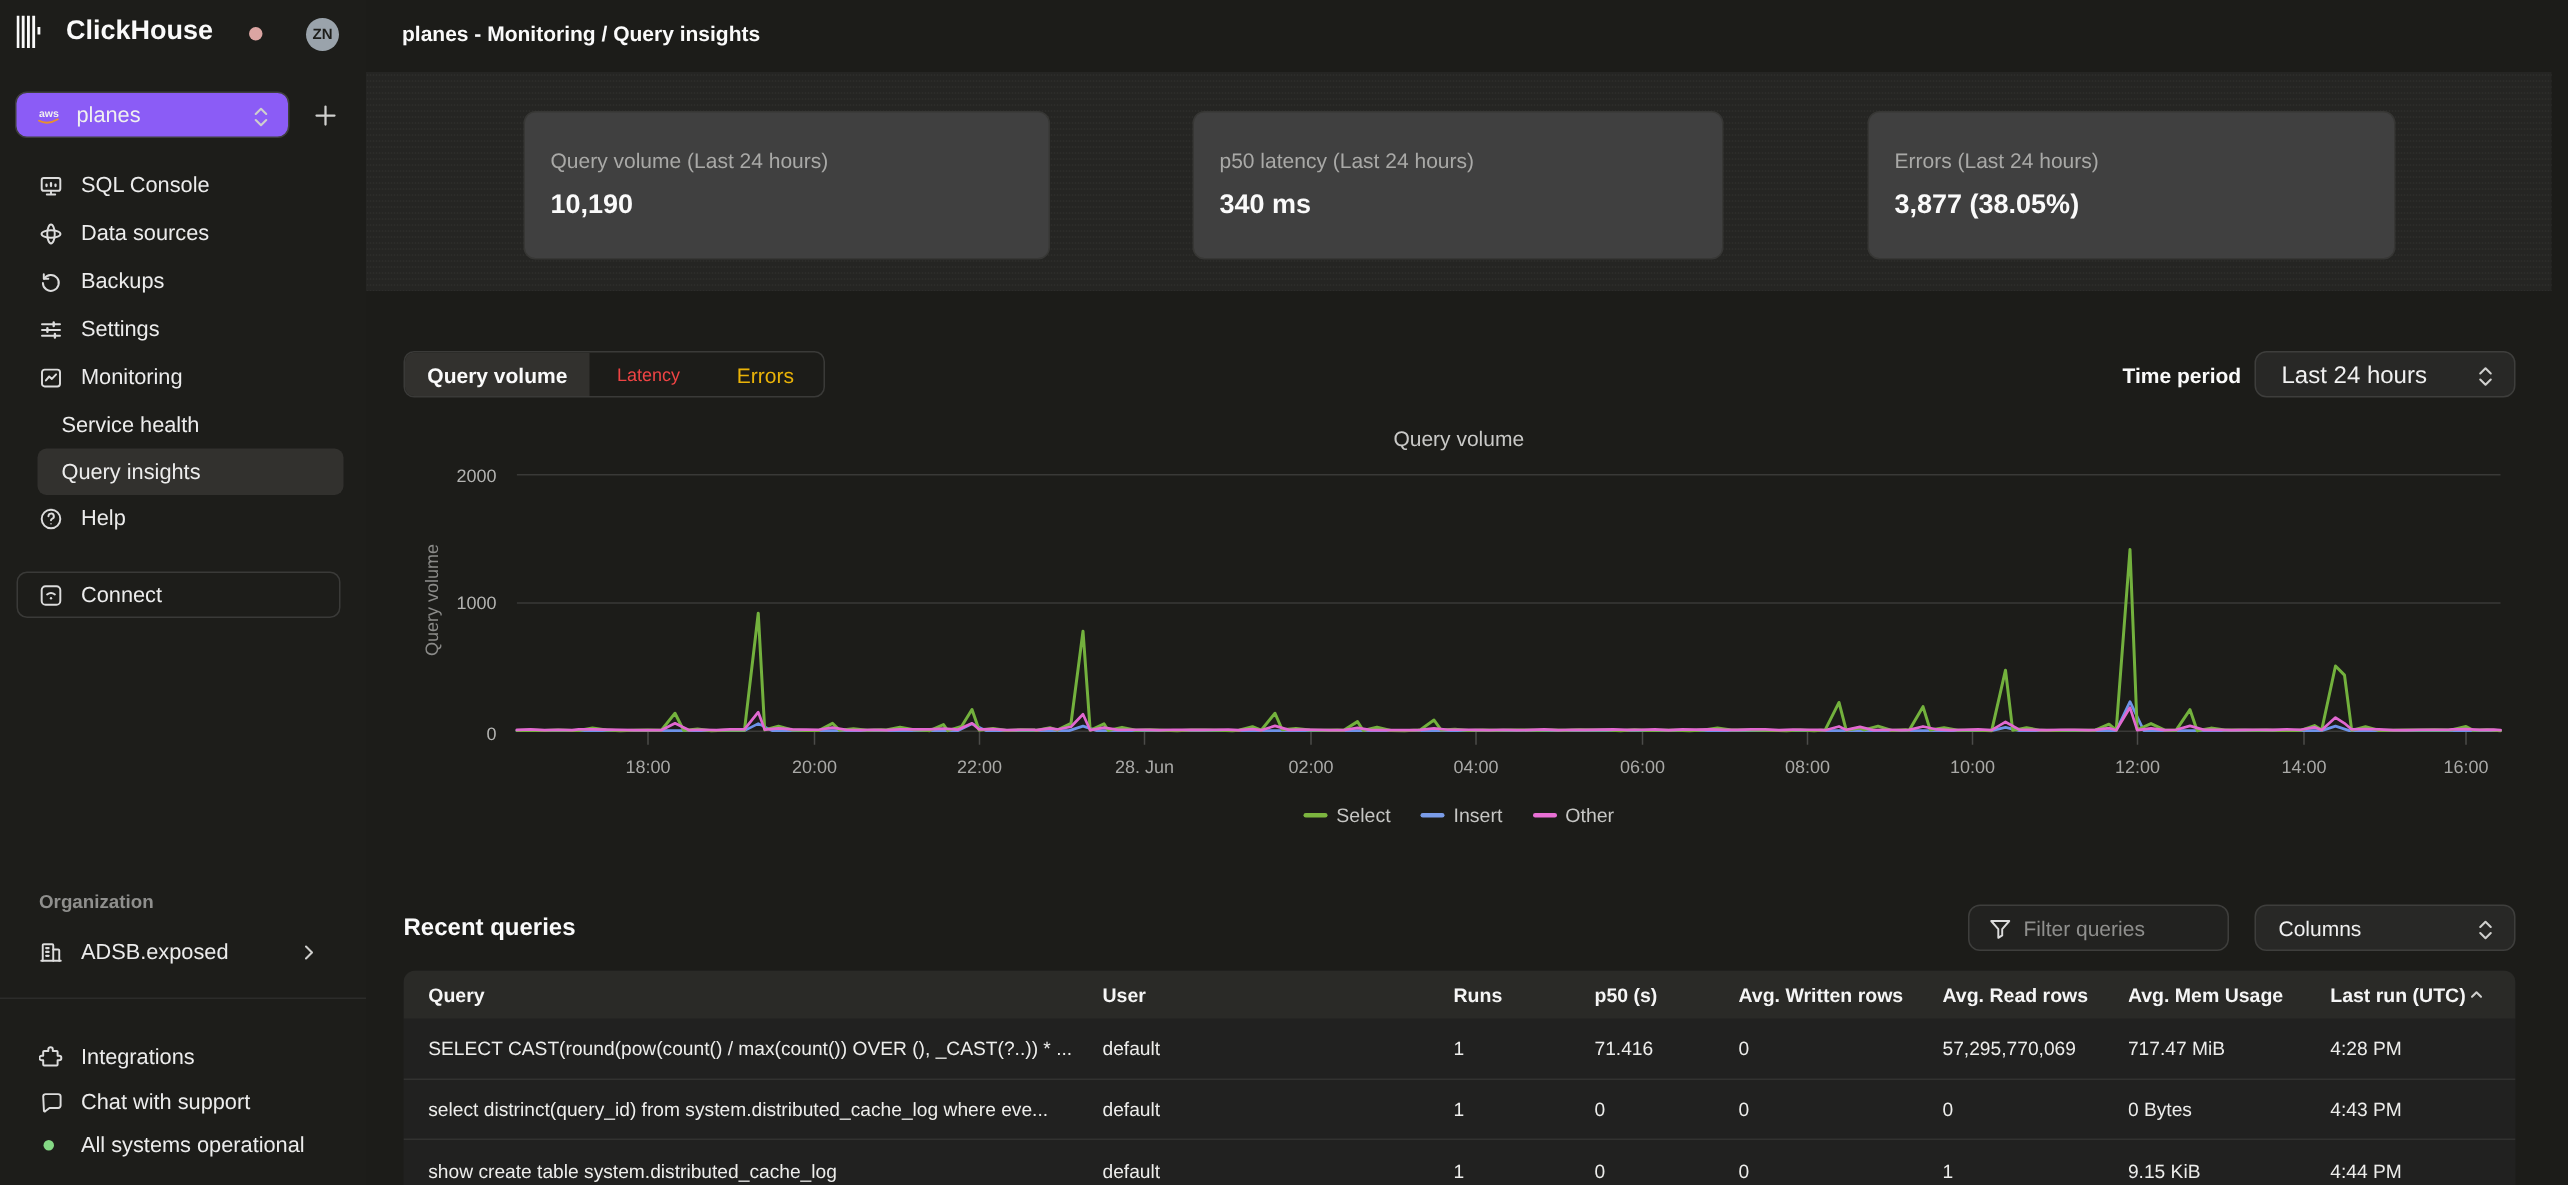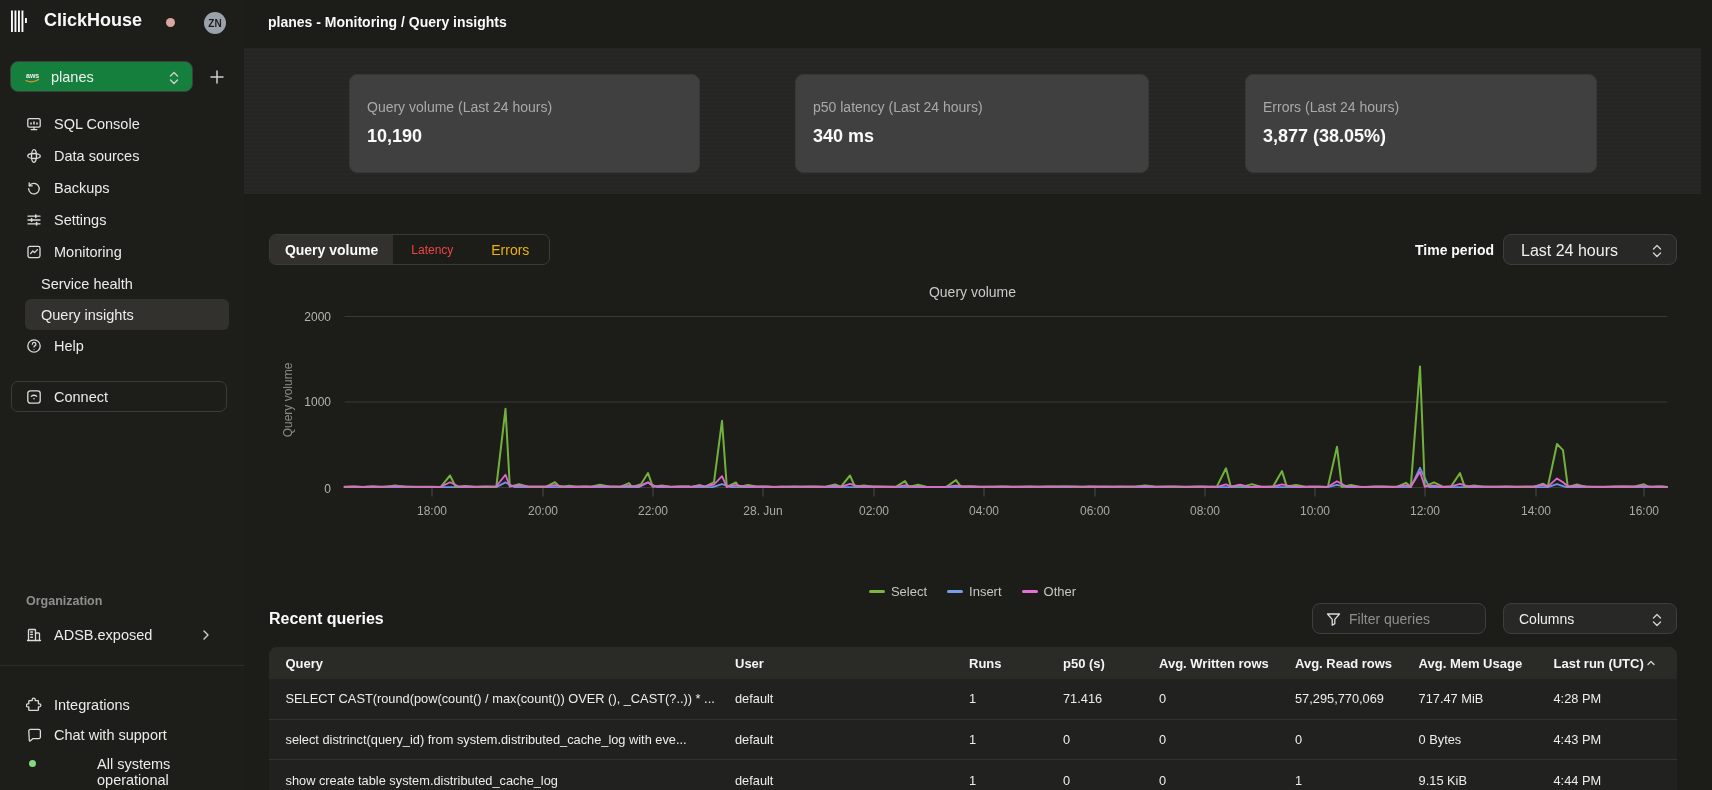--- a/index.html
+++ b/index.html
@@ -89,21 +89,21 @@
 <div class="xl" style="left:1385px">12:00</div>
 <div class="xl" style="left:1496px">14:00</div>
 <div class="xl" style="left:1604px">16:00</div>
 
 <div class="abs" style="left:244px; top:536px; width:1457px; display:flex; justify-content:center; gap:20px; align-items:center;">
   <span class="lg"><i style="background:#7cb53f"></i>Select</span>
   <span class="lg"><i style="background:#7a9ce8"></i>Insert</span>
   <span class="lg"><i style="background:#e86fd4"></i>Other</span>
 </div>
 <style>
-.lg { display:inline-flex; align-items:center; font-size:13px; color:#c6c6c4;margin-top:48px; }
+.lg { display:inline-flex; align-items:center; font-size:13px; color:#c6c6c4; }
 .lg i { display:inline-block; width:16px; height:3px; border-radius:2px; margin-right:6px; }
 </style>
 
 <div class="abs" style="left:269px; top:610px; font-size:16px; font-weight:bold; color:#fafafa;">Recent queries</div>
 <div class="selectbox" style="left:1312px; top:603px; width:174px; height:31px; background:#222220;">
   <svg class="st" style="position:absolute; left:13px; top:8px;" width="15" height="15" viewBox="0 0 15 15" stroke="#9a9a98">
       <path d="M1.5 2h12l-4.7 5.4v4.2l-2.6 1.6V7.4z"></path>
     </svg>
   <span style="position:absolute; left:36px; top:7px; font-size:14px; color:#8f8f8d;">Filter queries</span>
 </div>
@@ -131,21 +131,21 @@
     <div class="c c1">SELECT CAST(round(pow(count() / max(count()) OVER (), _CAST(?..)) * ...</div>
     <div class="c c2">default</div>
       <div class="c c3">1</div>
       <div class="c c4">71.416</div>
     <div class="c c5">0</div>
       <div class="c c6">57,295,770,069</div>
       <div class="c c7">717.47 MiB</div>
       <div class="c c8">4:28 PM</div>
   </div>
   <div class="tr">
-    <div class="c c1">select distrinct(query_id) from system.distributed_cache_log with eve...</div>
+    <div class="c c1">select distrinct(query_id) from system.distributed_cache_log where eve...</div>
     <div class="c c2">default</div>
       <div class="c c3">1</div>
       <div class="c c4">0</div>
     <div class="c c5">0</div>
       <div class="c c6">0</div>
       <div class="c c7">0 Bytes</div>
       <div class="c c8">4:43 PM</div>
   </div>
   <div class="tr" style="border-bottom:none;">
     <div class="c c1">show create table system.distributed_cache_log</div>
@@ -175,21 +175,21 @@
         <rect x="3.5" y="0.5" width="1.9" height="21.5"></rect>
       <rect x="7" y="0.5" width="1.9" height="21.5"></rect>
         <rect x="10.5" y="0.5" width="1.9" height="21.5"></rect>
       <rect x="14" y="8" width="1.9" height="5"></rect>
     </g>
   </svg>
   <div class="abs" style="left:44px; top:10px; font-size:18px; font-weight:bold; color:#fafafa;">ClickHouse</div>
   <div class="abs" style="left:166px; top:18px; width:9px; height:9px; border-radius:50%; background:#dba5a2;"></div>
   <div class="abs" style="left:204px; top:12px; width:22px; height:22px; border-radius:50%; background:#9aa3ab; color:#1d1d1a; font-size:10px; font-weight:bold; display:flex; align-items:center; justify-content:center;">ZN</div>
 
-  <div class="selectbox" style="left:10px; top:61px; width:183px; height:31px; background:#15803d;">
+  <div class="selectbox" style="left:10px; top:61px; width:183px; height:31px; background:#8b5cf6;">
     <svg style="position:absolute; left:14px; top:8px;" width="15" height="15" viewBox="0 0 15 15">
       <text x="1" y="8" font-size="7" font-weight="bold" fill="#f0f0f0" font-family="Liberation Sans">aws</text>
       <path d="M1 10.5 Q 7 13.5 13.5 9.5" stroke="#e8912d" fill="none" stroke-width="1.3" stroke-linecap="round"></path>
     </svg>
     <span style="position:absolute; left:40px; top:7px; font-size:14.5px; color:#f0f0f0;">planes</span>
     <svg style="position:absolute; right:12px; top:8px;" width="12" height="16" viewBox="0 0 12 16">
         <path d="M2.5 6 6 2.5 9.5 6 M2.5 10 6 13.5 9.5 10" stroke="#cfcfcd" fill="none" stroke-width="1.4" stroke-linecap="round" stroke-linejoin="round"></path>
       </svg>
   </div>
   <svg class="abs" style="left:210px; top:70px;" width="14" height="14" viewBox="0 0 14 14">
@@ -254,14 +254,14 @@
   <div class="abs" style="left:0; top:665px; width:244px; border-top:1px solid #2c2c2a;"></div>
   <svg class="icon st" style="top:697px;" viewBox="0 0 16 16">
       <path d="M6.2 2.6a1.5 1.5 0 0 1 3 0v1h2.6a.6.6 0 0 1 .6.6v2.6h1a1.5 1.5 0 0 1 0 3h-1v2.9a.6.6 0 0 1-.6.6H3.4a.6.6 0 0 1-.6-.6v-2.9h-1a1.5 1.5 0 1 1 0-3h1V4.2a.6.6 0 0 1 .6-.6h2.8z"></path>
     </svg>
   <div class="abs navtext" style="left:54px; top:697px;">Integrations</div>
   <svg class="icon st" style="top:727px;" viewBox="0 0 16 16">
       <path d="M2.2 3.8a1.6 1.6 0 0 1 1.6-1.6h8.4a1.6 1.6 0 0 1 1.6 1.6v6a1.6 1.6 0 0 1-1.6 1.6H6.4l-2.9 2.3a.5.5 0 0 1-.8-.4z" transform="translate(0.6,0.2)"></path>
     </svg>
   <div class="abs navtext" style="left:54px; top:727px;">Chat with support</div>
   <div class="abs" style="left:29px; top:760px; width:7px; height:7px; border-radius:50%; background:#84d884;"></div>
-  <div class="abs navtext" style="left:54px; top:756px;margin-left:43px;">All systems operational</div>
+  <div class="abs navtext" style="left:54px; top:756px;">All systems operational</div>
 </div>
 
 </body></html>

